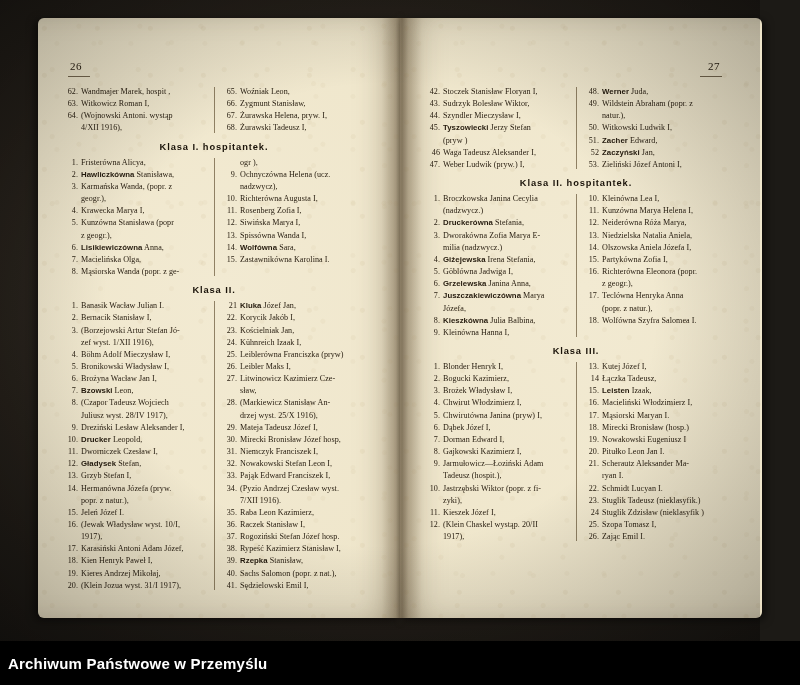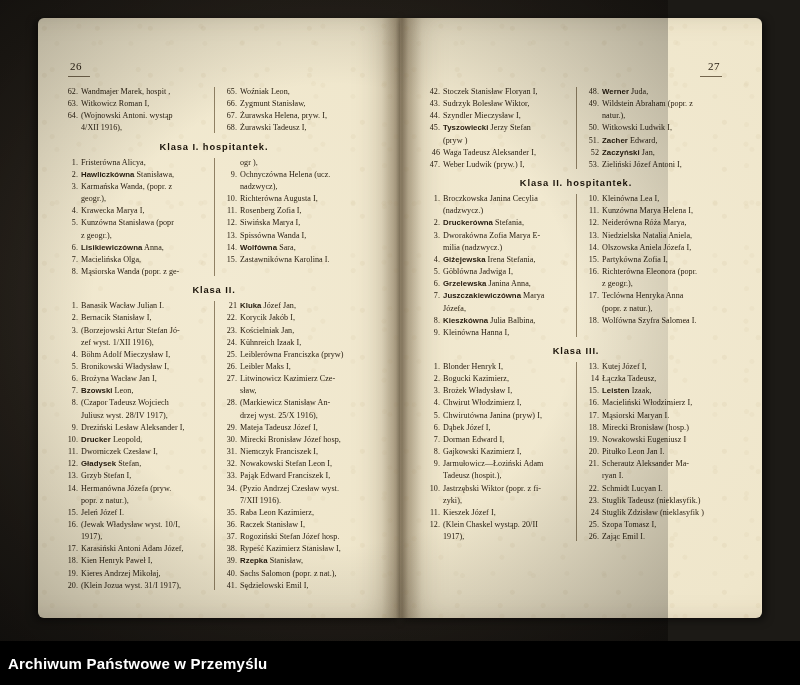--- a/index.html
+++ b/index.html
@@ -7,21 +7,21 @@
   body {
     width: 800px;
     height: 685px;
     overflow: hidden;
     background: #1c1a16;
     font-family: "Liberation Serif", serif;
   }
 
   #scan {
     position: relative;
-    width: 668px;
+    width: 760px;
     height: 685px;
     background: #100f0d;
   }
 
   
   .surround {
     position: absolute;
     inset: 0;
     background:
       radial-gradient(ellipse 120% 90% at 50% 42%, #3a352c 0%, #241f19 45%, #14120f 80%, #0b0a09 100%);

